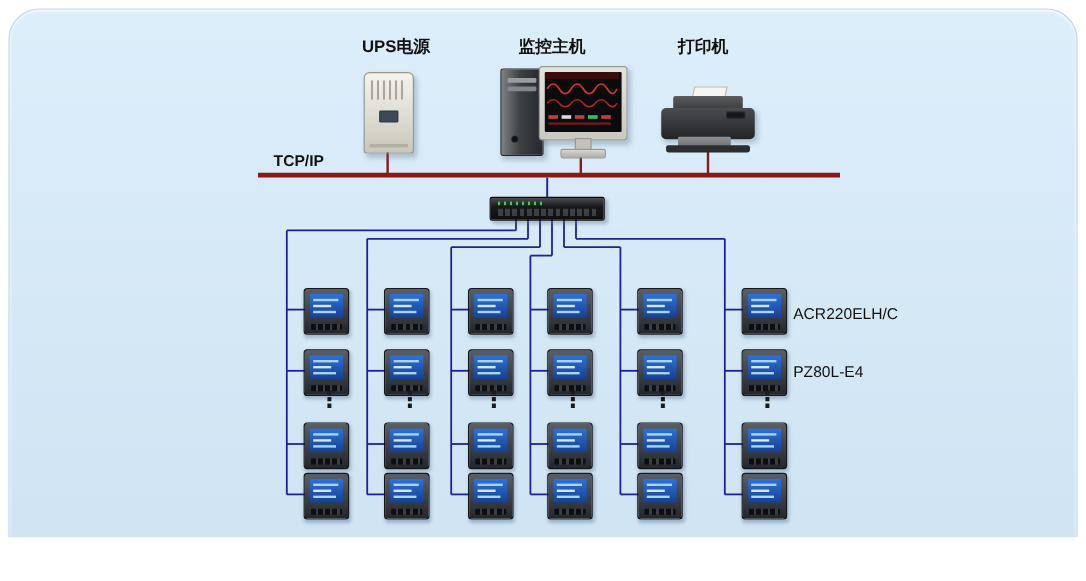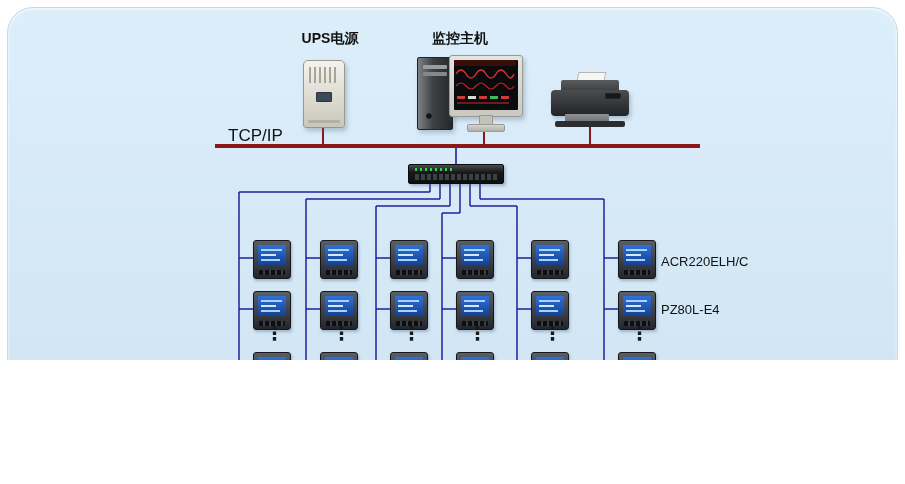--- a/index.html
+++ b/index.html
@@ -1,25 +1,25 @@
 <!DOCTYPE html>
 <html><head>
 <meta charset="utf-8">
 <style>
   html,body{margin:0;padding:0;background:#fff;}
-  .stage{position:relative;width:905px;height:360px;background:#ffffff;overflow:hidden;
+  .stage{position:relative;width:905px;height:448px;background:#ffffff;overflow:hidden;
          font-family:"Liberation Sans","DejaVu Sans",sans-serif;color:#111;}
   .panel{position:absolute;left:7px;top:7px;width:889px;height:469px;
          background:linear-gradient(180deg,#ddeefb 0%,#d5e8f6 55%,#cfe3f3 100%);
          border:1px solid #c0d9ec;border-radius:26px;
          box-shadow:inset 0 1px 3px rgba(255,255,255,.9);}
   svg.wires{position:absolute;left:0;top:0;width:905px;height:484px;}
 
   .dev-label{position:absolute;width:110px;text-align:center;font-size:14px;font-weight:700;}
-  .tcpip{position:absolute;left:228px;top:126px;font-size:17px;font-weight:400;}
+  .tcpip{position:absolute;left:228px;top:126px;font-size:13px;font-weight:700;}
   .model-label{position:absolute;left:661px;font-size:13px;}
 
   
   .ups{position:absolute;left:303px;top:60px;width:40px;height:66px;
        background:linear-gradient(180deg,#f5f3ee,#dedbd2 55%,#c9c6bb);
        border:1px solid #9a978c;border-radius:5px 5px 3px 3px;
        box-shadow:2px 3px 4px rgba(90,110,130,.35);}
   .ups-vents{position:absolute;left:5px;right:5px;top:6px;height:16px;
        background:repeating-linear-gradient(90deg,#a8a599 0 2px,transparent 2px 5px);}
   .ups-display{position:absolute;left:12px;top:31px;width:14px;height:8px;
@@ -134,20 +134,21 @@
       <line x1="480" y1="199" x2="604" y2="199" stroke="#1f1f9f" stroke-width="1.5"></line>
       <line x1="604" y1="199" x2="604" y2="412" stroke="#1f1f9f" stroke-width="1.5"></line>
       <line x1="604" y1="258" x2="620" y2="258" stroke="#1f1f9f" stroke-width="1.5"></line>
       <line x1="604" y1="309" x2="620" y2="309" stroke="#1f1f9f" stroke-width="1.5"></line>
       <line x1="604" y1="370" x2="620" y2="370" stroke="#1f1f9f" stroke-width="1.5"></line>
       <line x1="604" y1="412" x2="620" y2="412" stroke="#1f1f9f" stroke-width="1.5"></line>
     </svg>
 
   <div class="dev-label" style="left:275px;top:30px">UPS电源</div>
   <div class="dev-label" style="left:405px;top:30px">监控主机</div>
+  <div class="dev-label" style="left:531px;top:30px">打印机</div>
 
   <div class="ups">
     <div class="ups-vents"></div>
     <div class="ups-display"></div>
     <div class="ups-foot"></div>
   </div>
 
   <div class="tower"></div>
   <div class="monitor">
     <div class="screen">

